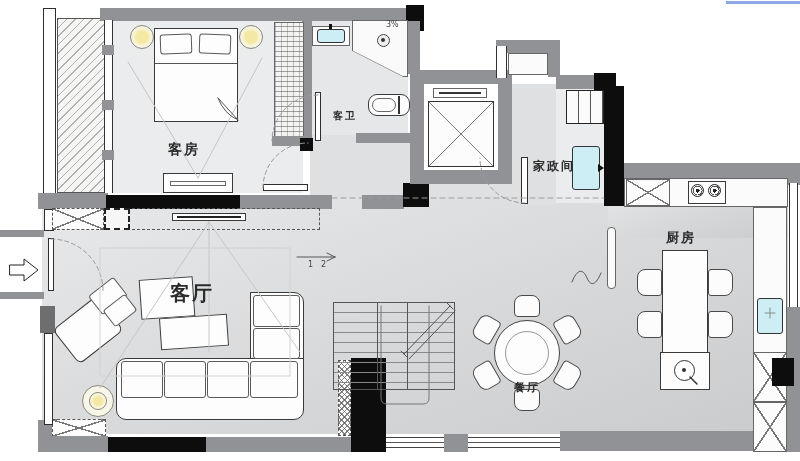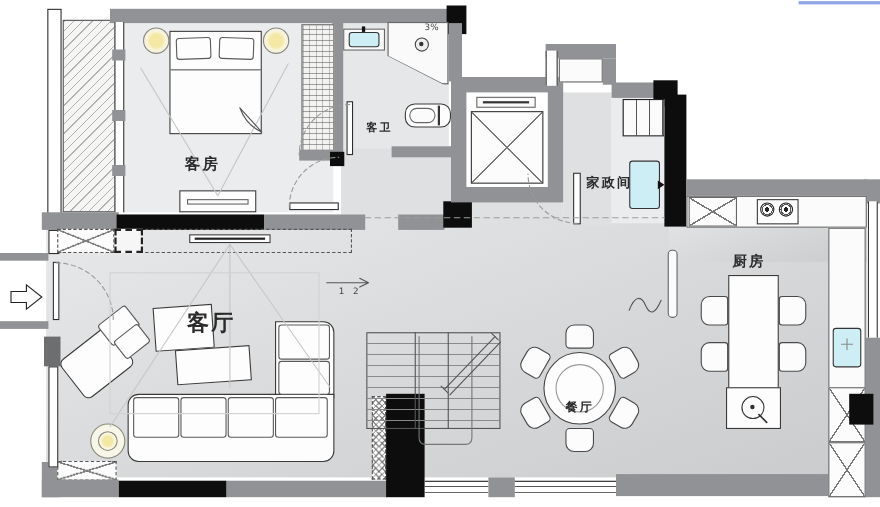--- a/index.html
+++ b/index.html
@@ -234,19 +234,19 @@
 
       <path d="M10,265 h14 v-6 l14,11 l-14,11 v-6 h-14 z" stroke="#222" fill="#fff"></path>
     </g>
   </svg>
 
   <div class="lbl" style="left:168px;top:141px;font-size:14px;">客房</div>
   <div class="lbl" style="left:333px;top:109px;font-size:10px;">客卫</div>
   <div class="lbl" style="left:533px;top:158px;font-size:12px;">家政间</div>
   <div class="lbl" style="left:666px;top:229px;font-size:13px;">厨房</div>
   <div class="lbl" style="left:170px;top:240px;font-size:20px;margin-top:40px;">客厅</div>
-  <div class="lbl" style="left:514px;top:363px;font-size:11px;">餐厅</div>
+  <div class="lbl" style="left:514px;top:380px;font-size:11px;">餐厅</div>
   <div class="num" style="left:386px;top:20px;">3%</div>
   <div class="num" style="left:308px;top:260px;">1</div>
   <div class="num" style="left:321px;top:260px;">2</div>
 
 
 </div>
 
 </body></html>

